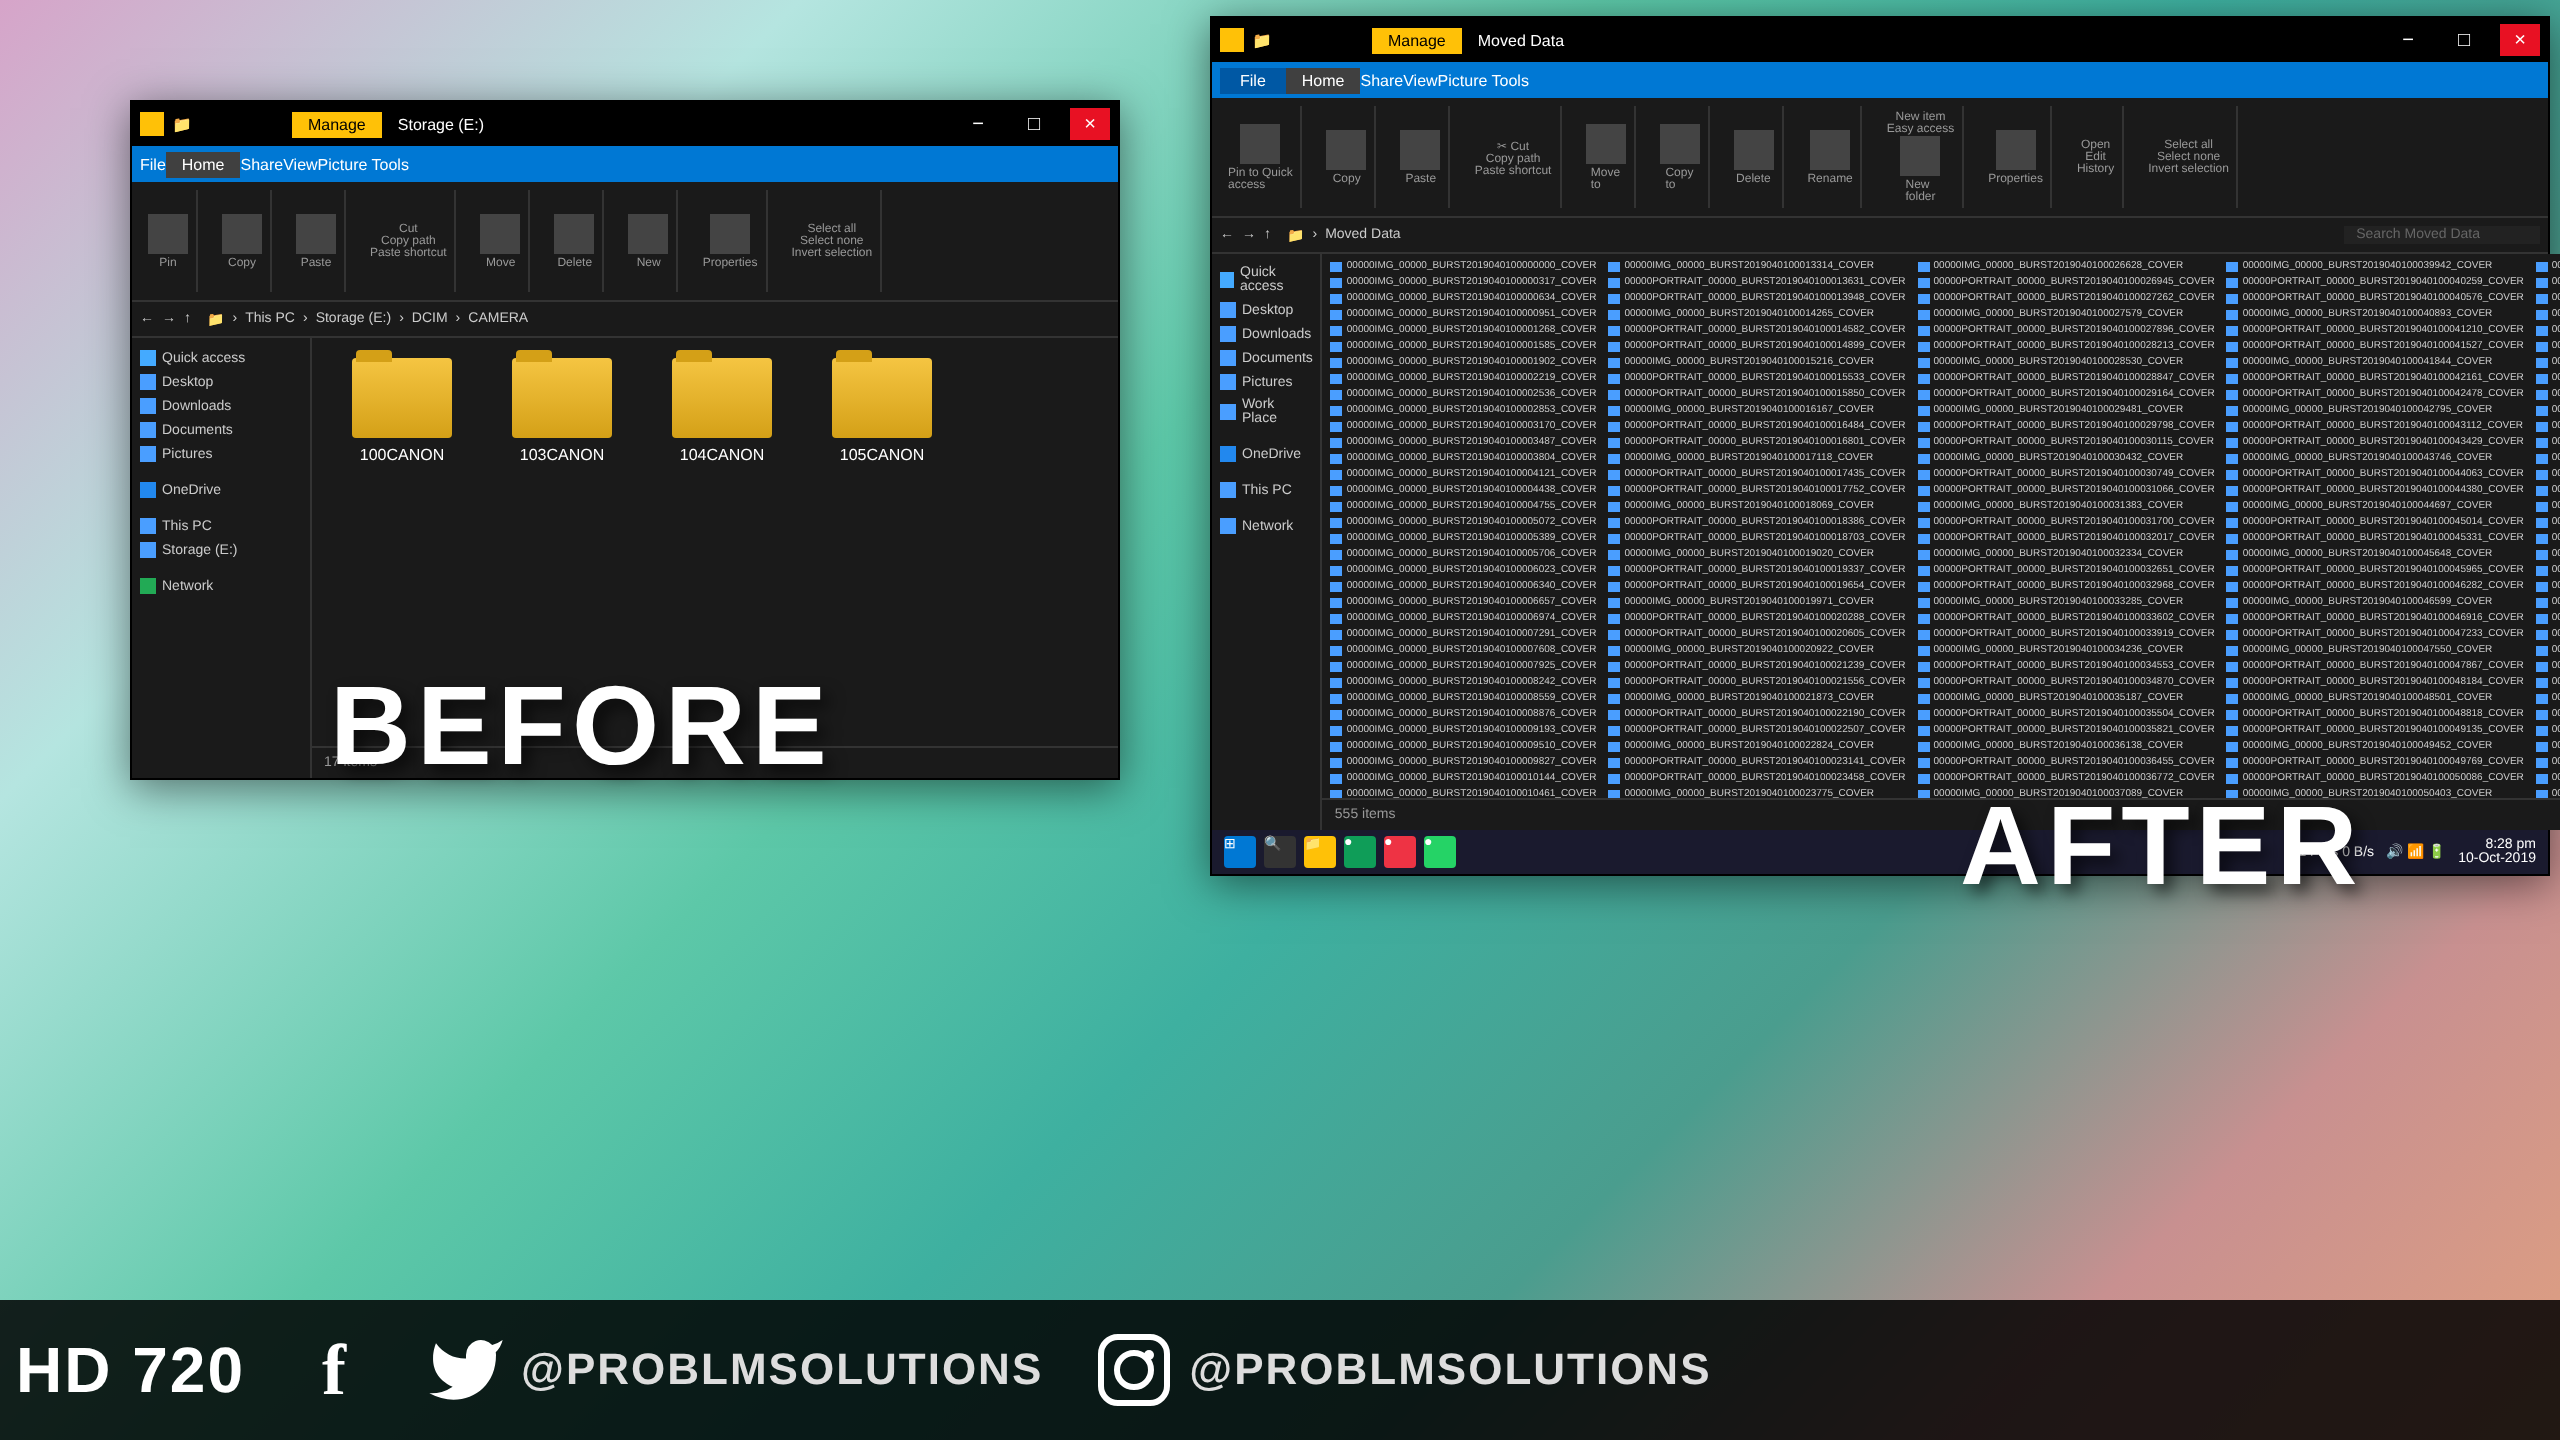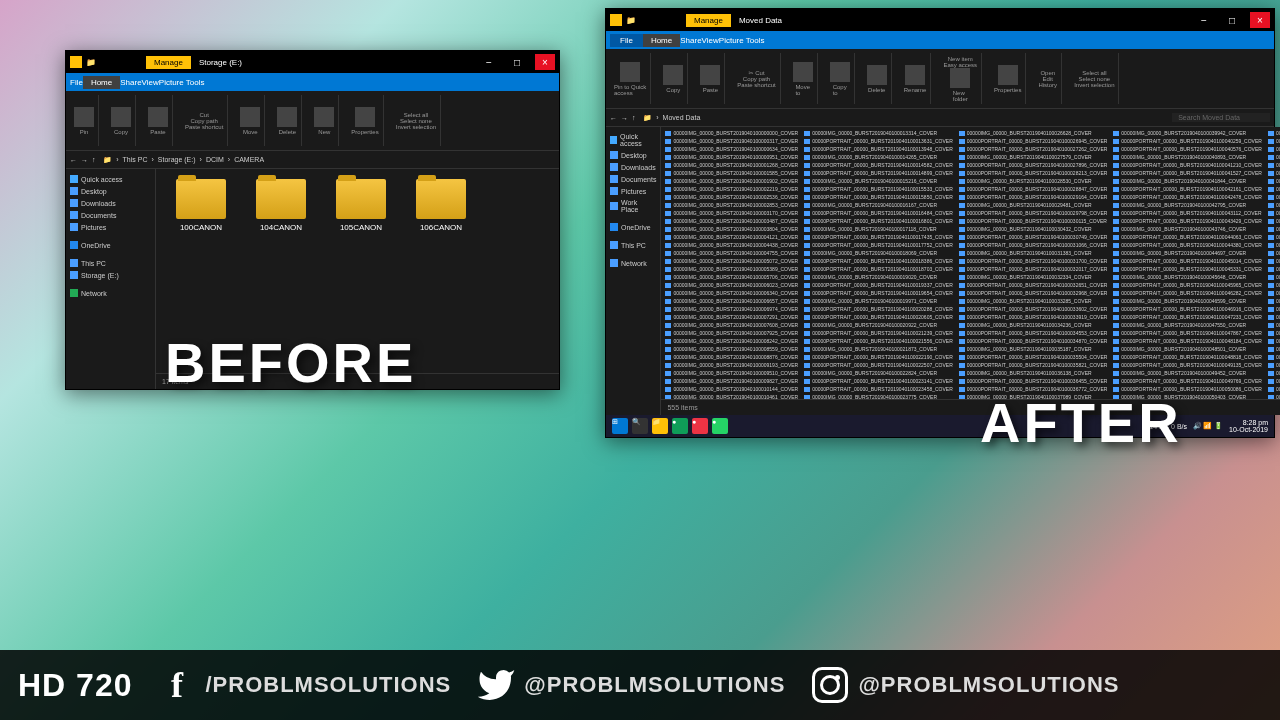--- a/index.html
+++ b/index.html
@@ -31,21 +31,21 @@
 .folder-name{font-size:8px;color:#fff;text-align:left}
 .file-list{display:flex;gap:2px;height:100%;overflow:hidden}
 .file-column{flex:1;font-size:5px;color:#ccc}
 .file-row{padding:1px 2px;white-space:nowrap;overflow:hidden;display:flex;align-items:center;gap:2px}
 .file-dot{width:6px;height:5px;background:#4a9eff;display:inline-block;flex-shrink:0}
 .statusbar{position:absolute;bottom:0;left:0;right:0;height:16px;background:#1a1a1a;border-top:1px solid #333;font-size:7px;color:#999;padding:2px 6px;display:flex;align-items:center}
 .label-overlay{position:absolute;font-family:'Arial Black',sans-serif;font-weight:900;color:#fff;text-shadow:4px 4px 8px rgba(0,0,0,0.6);letter-spacing:3px}
 .label-before{left:165px;top:330px;font-size:56px}
 .label-after{left:980px;top:390px;font-size:56px}
 .main-title{position:absolute;left:0;right:0;top:480px;text-align:center;font-family:'Arial Black',sans-serif;font-weight:900;color:#2a2a5a;font-size:44px;line-height:1.15;letter-spacing:2px;text-shadow:2px 2px 4px rgba(0,0,0,0.3)}
-.footer{position:absolute;bottom:0;left:0;right:0;height:70px;background:rgba(0,0,0,0.85);display:flex;align-items:center;padding:0 18px;gap:25px}
+.footer{position:absolute;bottom:0;left:0;right:0;height:70px;background:rgba(0,0,0,0.85);display:flex;align-items:center;padding:0 8px;gap:25px}
 .hd-badge{color:#fff;font-size:32px;font-weight:900;font-family:'Arial Black',sans-serif;letter-spacing:1px}
 .social{display:flex;align-items:center;gap:8px;color:#ddd;font-size:22px;font-weight:600;letter-spacing:1px}
 .social-icon{width:40px;height:40px;display:flex;align-items:center;justify-content:center;border-radius:6px}
 .fb{color:#fff;font-size:36px;font-weight:bold;font-family:Georgia,serif}
 .tw{color:#fff}
 .ig{border:3px solid #fff;border-radius:10px;width:36px;height:36px;position:relative}
 .ig:after{content:'';position:absolute;width:14px;height:14px;border:3px solid #fff;border-radius:50%;top:50%;left:50%;transform:translate(-50%,-50%)}
 .ig:before{content:'';position:absolute;width:5px;height:5px;background:#fff;border-radius:50%;top:5px;right:5px}
 .taskbar{position:absolute;bottom:0;left:0;right:0;height:22px;background:#1a1a2e;display:flex;align-items:center;padding:0 6px;font-size:7px;color:#fff}
 .taskbar-icon{width:16px;height:16px;margin-right:4px;border-radius:2px}
@@ -169,29 +169,29 @@
         </div>
     </div>
     <div class="main-area">
       <div class="folder-grid" id="before-folders">
           <div class="folder-item">
             <div class="folder-icon"></div>
             <div class="folder-name">100CANON</div>
           </div>
           <div class="folder-item">
             <div class="folder-icon"></div>
+            <div class="folder-name">103CANON</div>
+          </div>
+          <div class="folder-item">
+            <div class="folder-icon"></div>
             <div class="folder-name">104CANON</div>
           </div>
           <div class="folder-item">
             <div class="folder-icon"></div>
             <div class="folder-name">105CANON</div>
-          </div>
-          <div class="folder-item">
-            <div class="folder-icon"></div>
-            <div class="folder-name">106CANON</div>
           </div>
         </div>
       <div class="statusbar">
           <span>17 items</span>
         </div>
     </div>
   </div>
 </div>
 
 <div class="panel panel-after">
@@ -532,21 +532,20 @@
 <div class="label-overlay label-before">BEFORE</div>
 <div class="label-overlay label-after">AFTER</div>
 
 <div class="main-title">
 </div>
 
 <div class="footer">
   <div class="hd-badge">HD 720</div>
   <div class="social">
     <span class="social-icon fb">f</span>
-    <span>/PROBLMSOLUTIONS</span>
   </div>
   <div class="social">
     <span class="social-icon tw">
         <svg width="40" height="40" viewBox="0 0 24 24" fill="#fff">
           <path d="M23 3a10.9 10.9 0 01-3.14 1.53 4.48 4.48 0 00-7.86 3v1A10.66 10.66 0 013 4s-4 9 5 13a11.64 11.64 0 01-7 2c9 5 20 0 20-11.5a4.5 4.5 0 00-.08-.83A7.72 7.72 0 0023 3z"></path>
         </svg>
       </span>
     <span>@PROBLMSOLUTIONS</span>
   </div>
   <div class="social">

